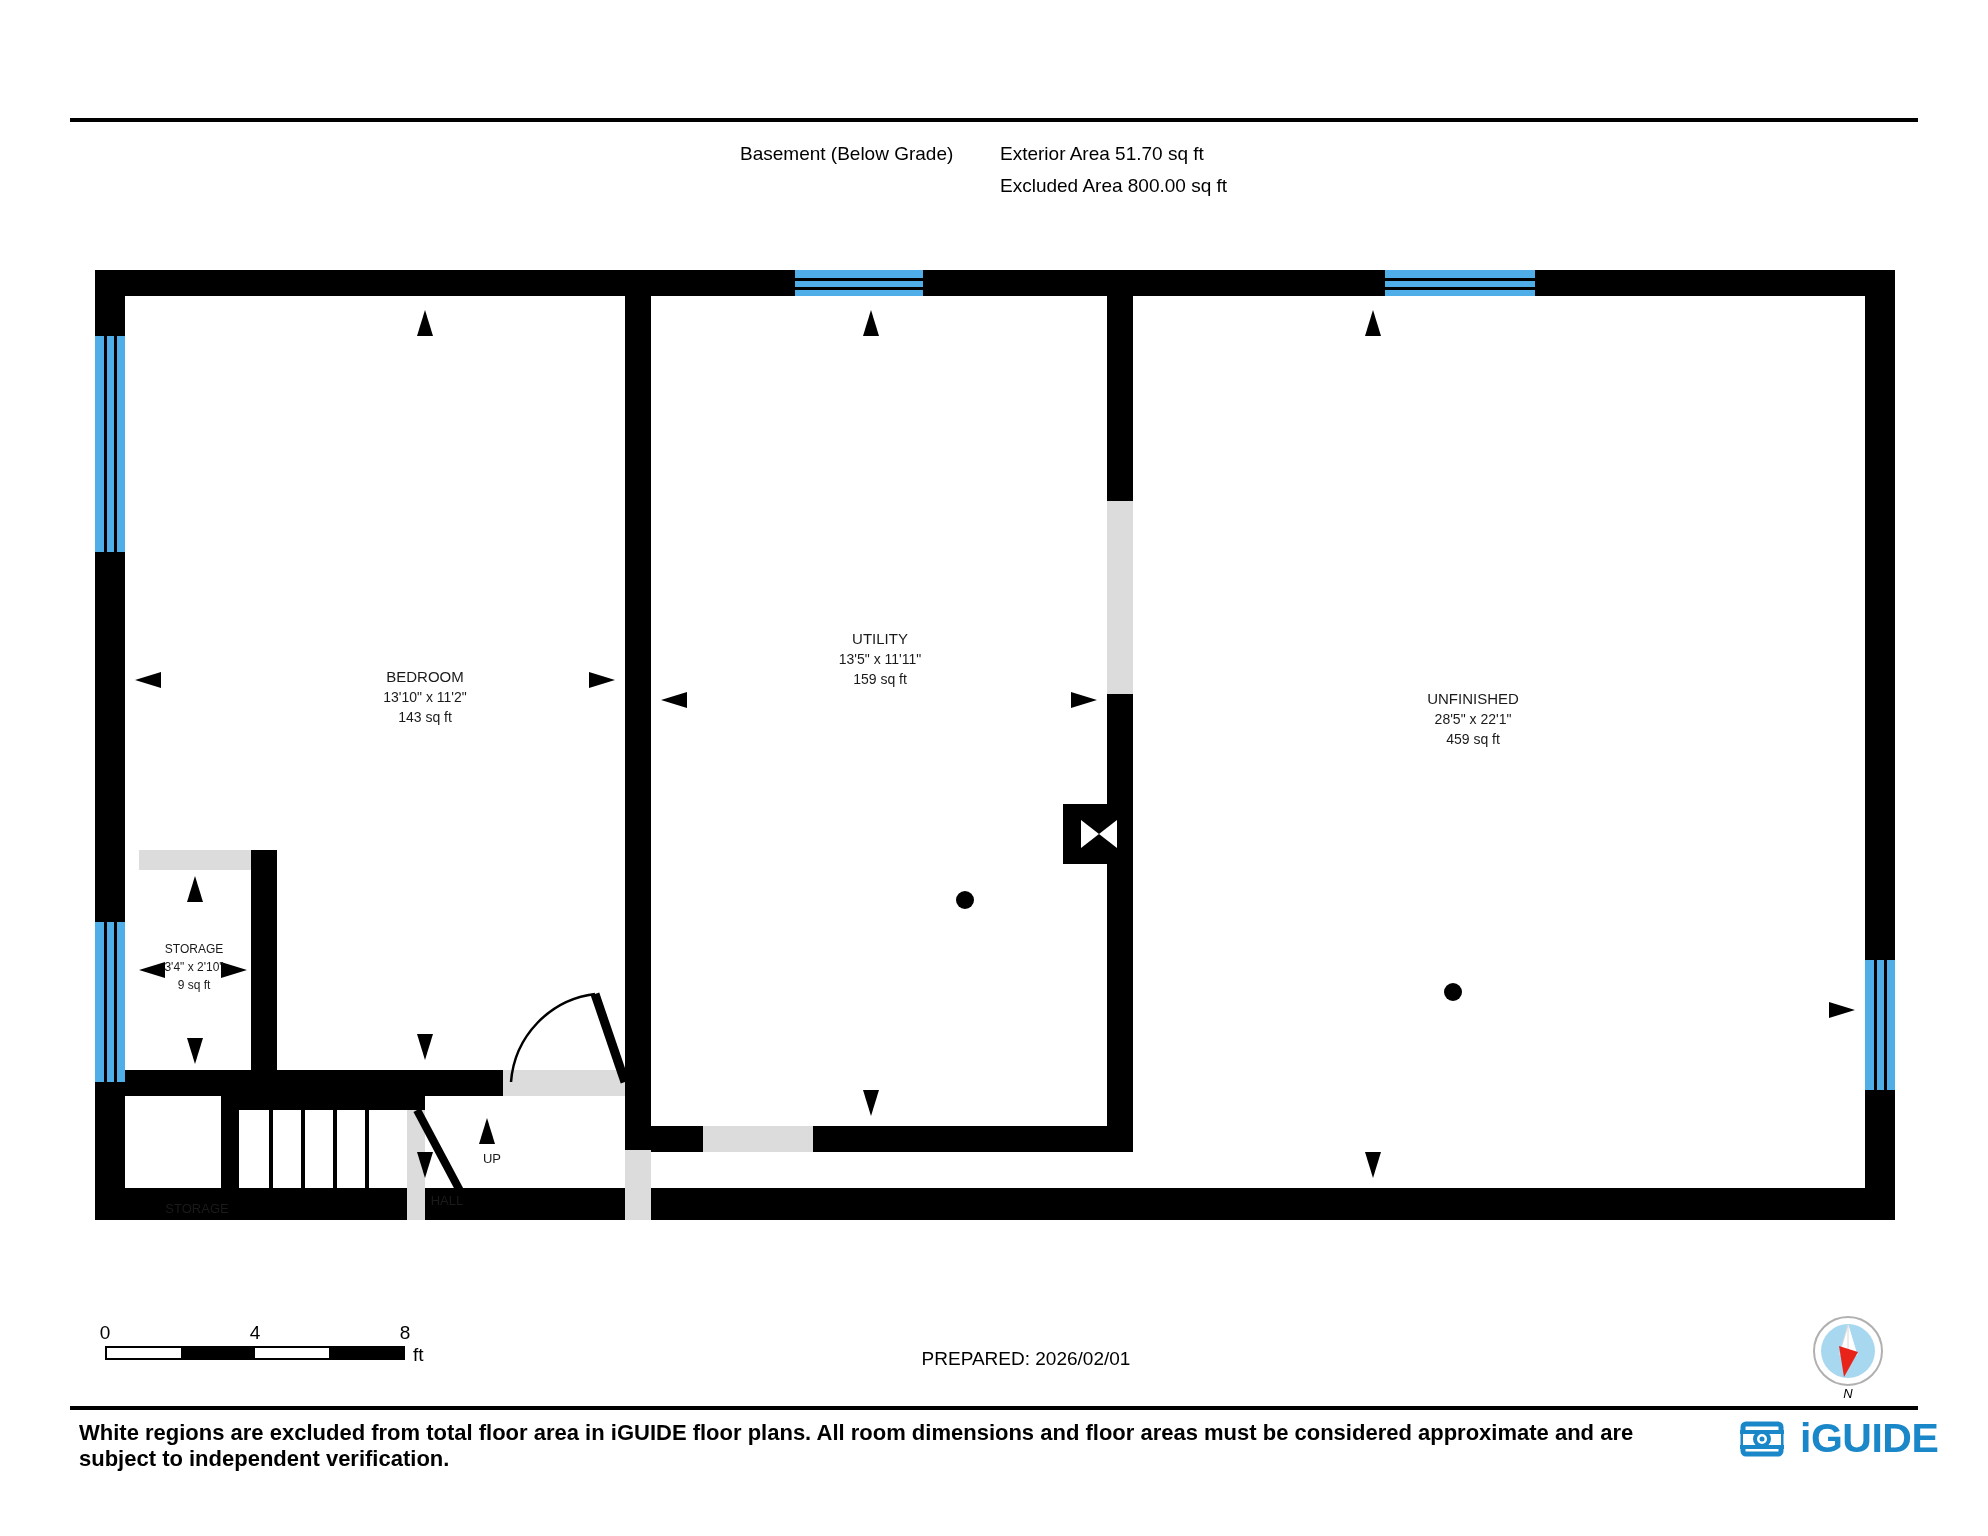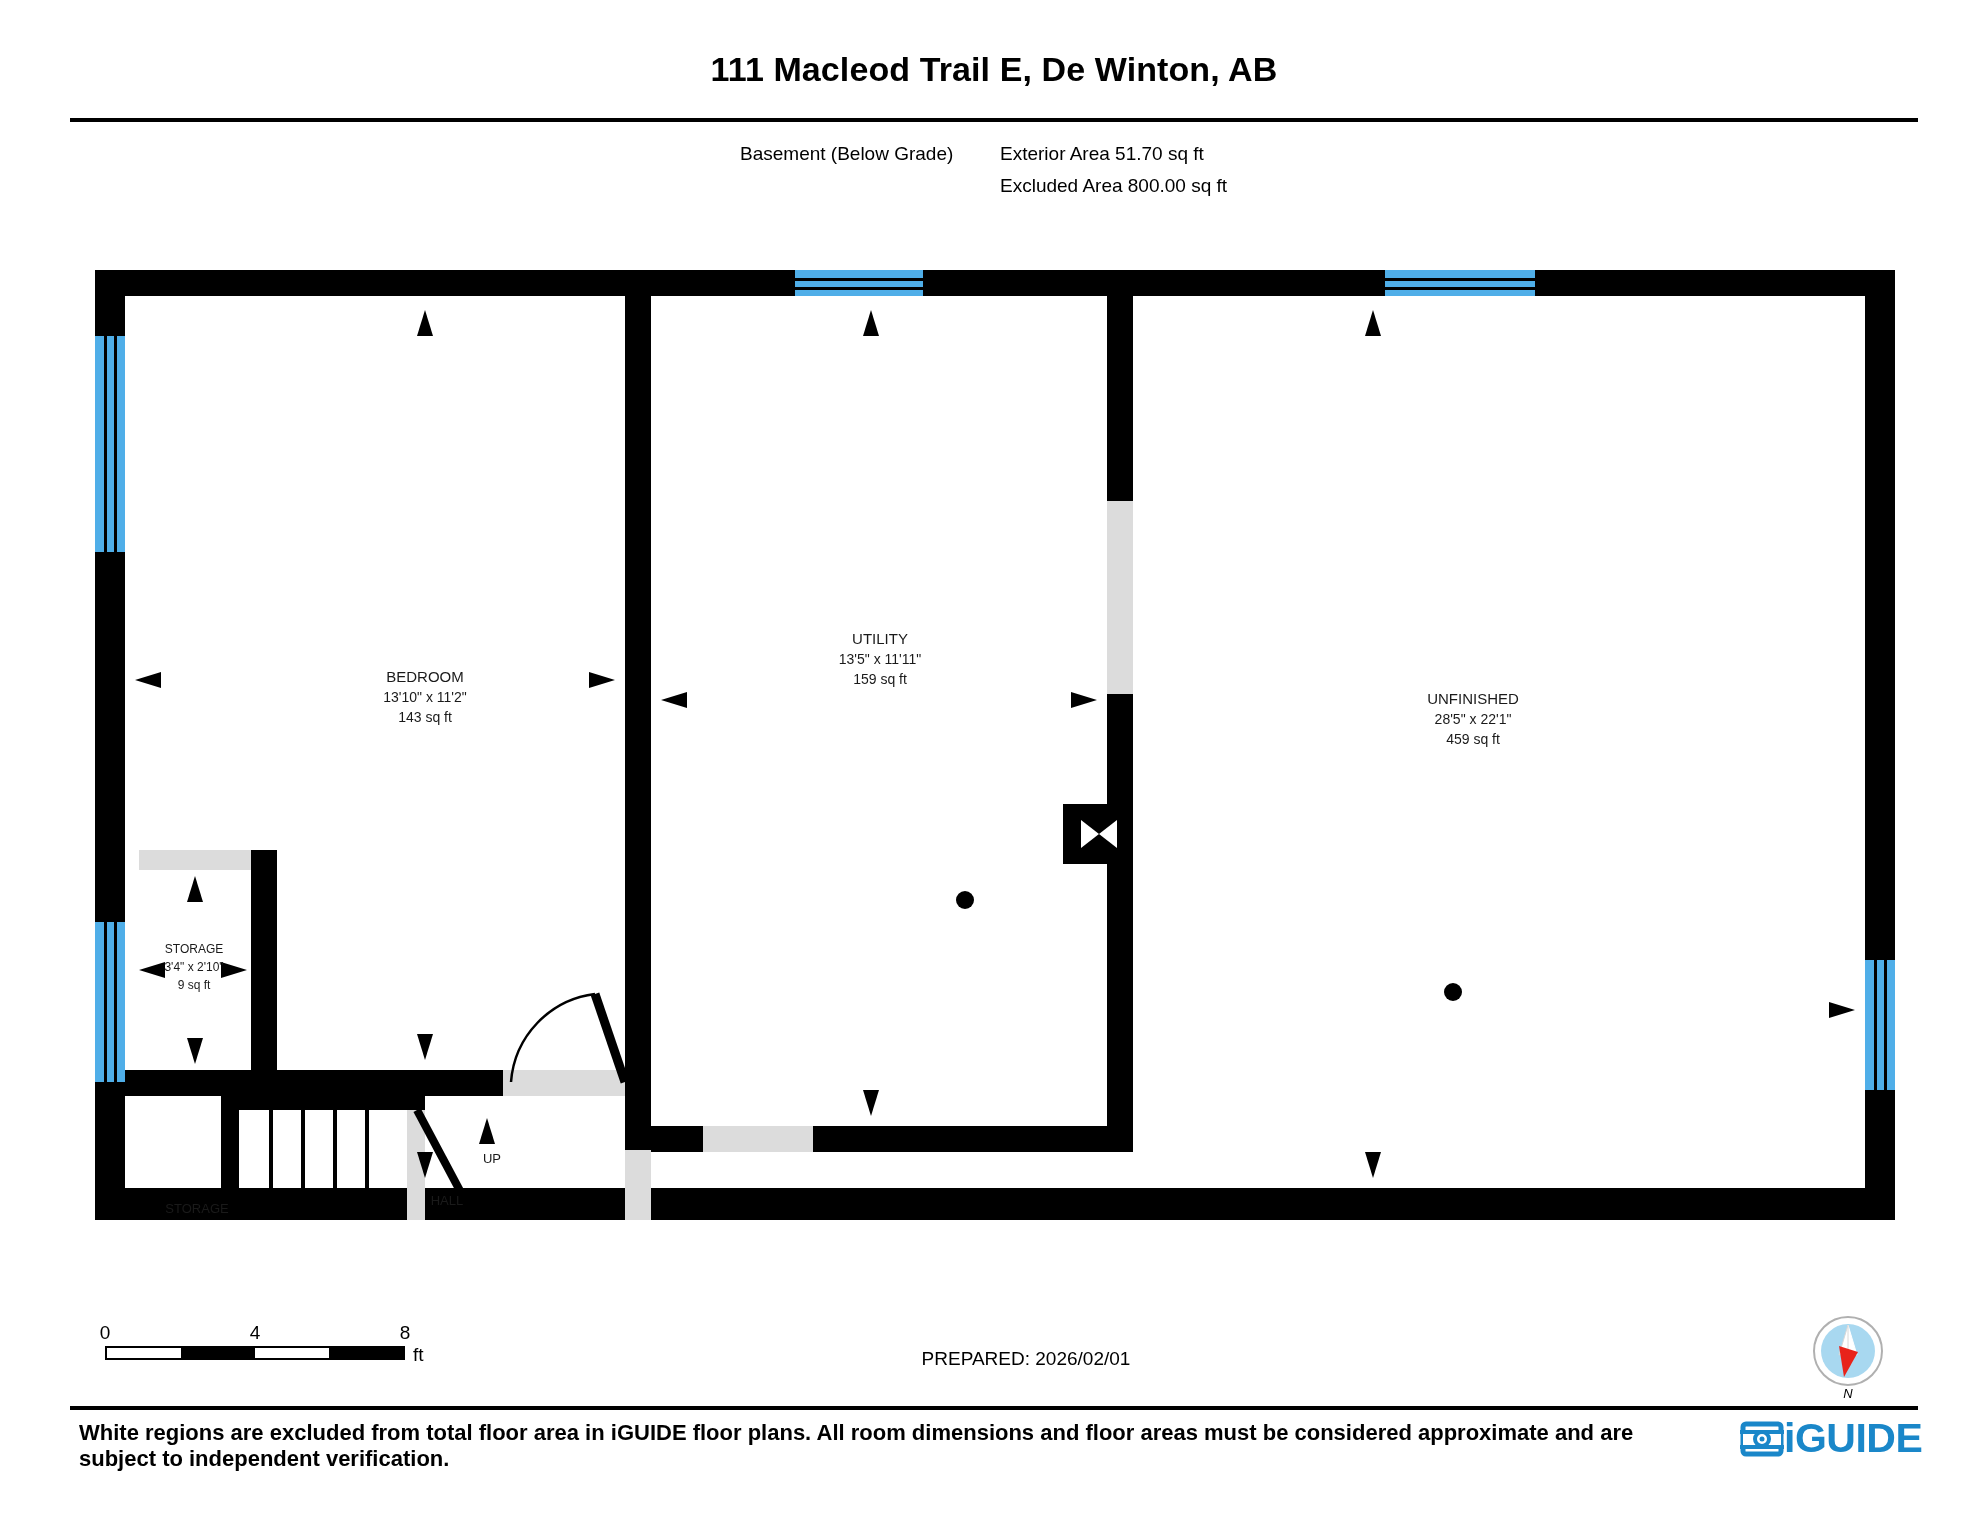--- a/index.html
+++ b/index.html
@@ -179,36 +179,35 @@
     text-align: center;
     font-size: 13px;
     font-style: italic;
   }
   #iguide-logo {
     position: absolute;
     left: 1740px;
     top: 1418px;
     display: flex;
     align-items: flex-end;
-    gap: 0;
+    gap: 16px;
   }
   #iguide-wordmark {
     font-size: 41px;
     font-weight: bold;
     color: #1a87c9;
     letter-spacing: -0.5px;
     line-height: 1;
   }
 </style>
 </head>
 <body>
 
 <div class="page">
 
-  <div id="plan-title">111 Macleod Trail E, De Winton, AB</div>
 
   <div id="title-rule"></div>
 
   <div id="summary-block">
     <div class="row">
       <span id="level-name">Basement (Below Grade)</span>
       <span class="area-line">Exterior Area 51.70 sq ft</span>
     </div>
     <div class="row second">
       <span class="area-line">Excluded Area 800.00 sq ft</span>

